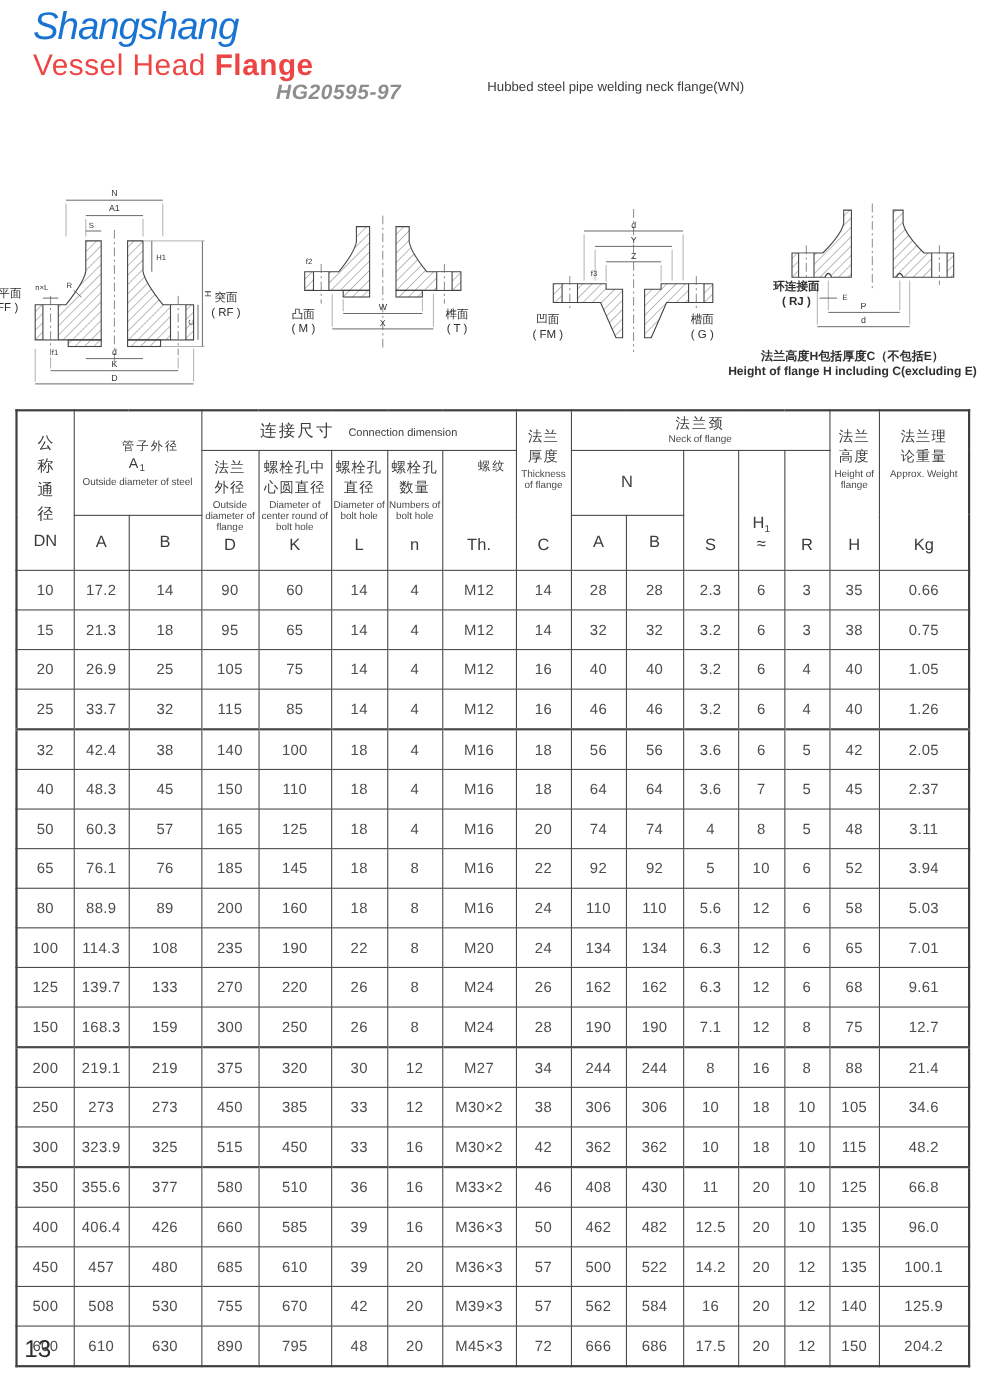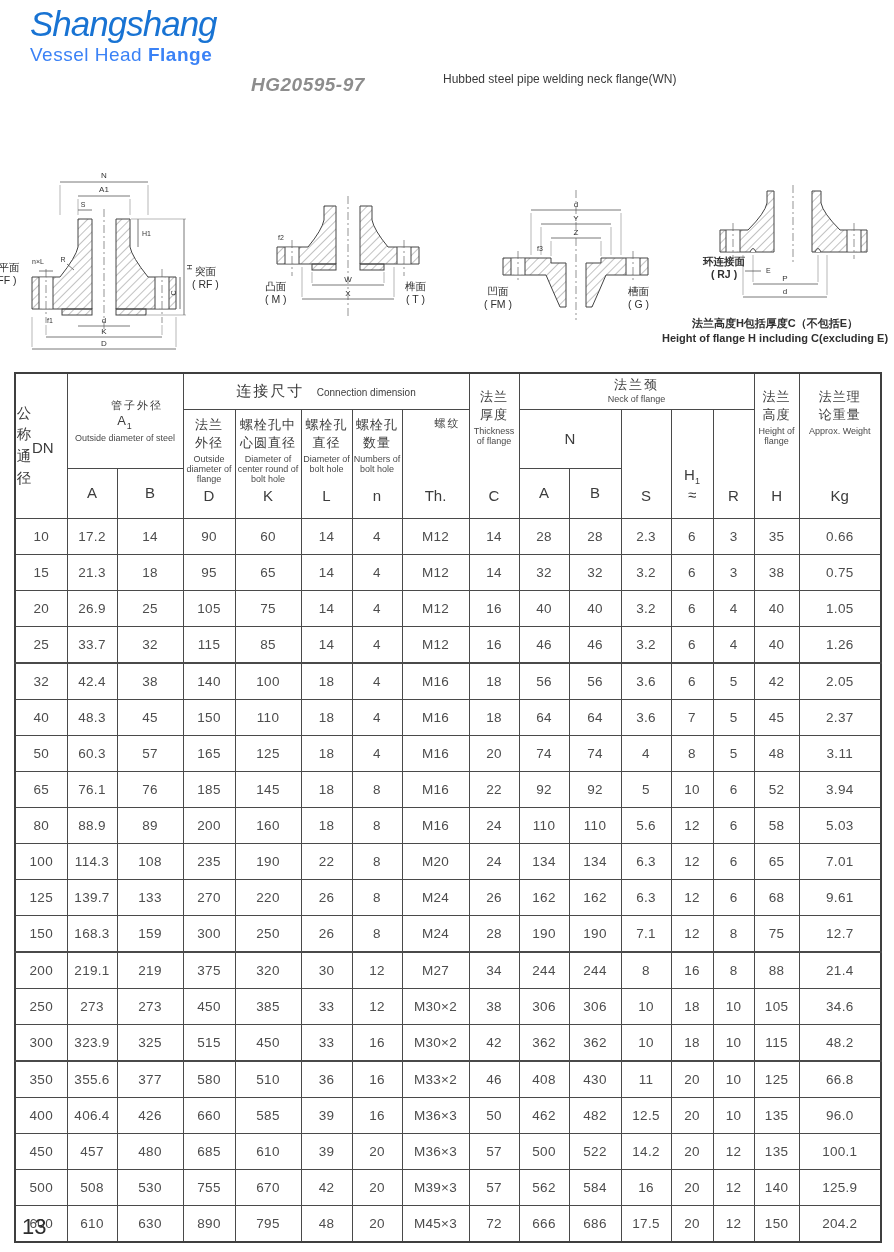--- a/index.html
+++ b/index.html
@@ -4,21 +4,21 @@
 <style>
   html,body { margin:0; padding:0; background:#e8e8e8; }
   .page {
     position:relative; width:894px; height:1252px; margin:0 auto;
     background:#ffffff; overflow:hidden;
     font-family:"Liberation Sans","DejaVu Sans",sans-serif; color:#3d3d3d;
   }
   
   .brand { position:absolute; left:30px; top:4px; }
   .brand-name { font-size:35px; font-weight:normal; font-style:italic; color:#1873d3; letter-spacing:-1px; }
-  .brand-tag { font-size:19px; color:#3b82f6; margin-top:0px; letter-spacing:0.5px; }
+  .brand-tag { font-size:27px; color:#ef4444; margin-top:0px; letter-spacing:0.5px; }
   .brand-tag .bold { font-weight:bold; }
   .title-cn { position:absolute; left:247px; top:31px; font-size:28px; color:#3a3a3a; white-space:nowrap; }
   .title-cn .unit { margin-left:14px; }
   .std { position:absolute; left:251px; top:74px; font-size:19px; font-weight:bold; font-style:italic; color:#8d8d8d; letter-spacing:0.5px; }
   .title-en { position:absolute; left:443px; top:72px; font-size:12px; color:#3a3a3a; white-space:nowrap; }
 
   
   .draw { position:absolute; }
   .d1 { left:14px; top:165px; width:232px; height:200px; }
   .d2 { left:252px; top:168px; width:235px; height:190px; }
@@ -45,21 +45,21 @@
     border:2px solid #3f3f3f;
   }
   table.spec th, table.spec td { border:1px solid #4a4a4a; padding:0; }
   table.spec th { font-weight:normal; color:#3c3c3c; vertical-align:middle; }
   thead tr.r1 { height:36px; } thead tr.r2 { height:58px; } thead tr.r3 { height:50px; }
   .cn13 { font-size:13px; letter-spacing:1px; }
   .cn15 { font-size:11px; letter-spacing:2px;margin-left:24px; }
   .en9  { font-size:9px; line-height:1.15; color:#4a4a4a; margin-top:2px; }
   .letter { font-size:15px; }
   sub { font-size:9px; }
-  .dn-wrap { display:flex; flex-direction:row; align-items:center; height:100%; }
+  .dn-wrap { display:flex; flex-direction:column; align-items:center; height:100%; }
   .vtext { width:16px; font-size:14.5px; line-height:1.5; word-break:break-all; text-align:center; letter-spacing:0; }
   .dn-letter { font-size:15px; margin-top:3px; }
   .stack { display:flex; flex-direction:column; align-items:center; justify-content:center; height:100%; }
   .grp-title .cn-inline { font-size:15px; letter-spacing:2px; }
   .grp-title .en-inline { font-size:10px; margin-left:8px; }
   .neck-title { line-height:1.1; }
   .neck-title .cn13 { letter-spacing:2px; }
   .tallcell { display:flex; flex-direction:column; align-items:center; height:144px; box-sizing:border-box; padding-top:14px; padding-bottom:14px; }
   .tallcell .spacer { flex:1; }
   .namecell { display:flex; flex-direction:column; align-items:center; height:108px; box-sizing:border-box; padding-top:6px; padding-bottom:14px; }

